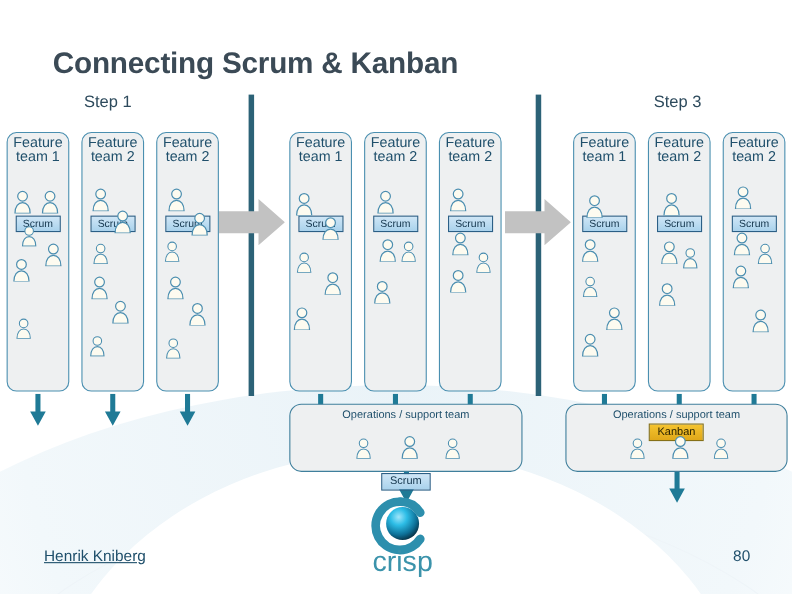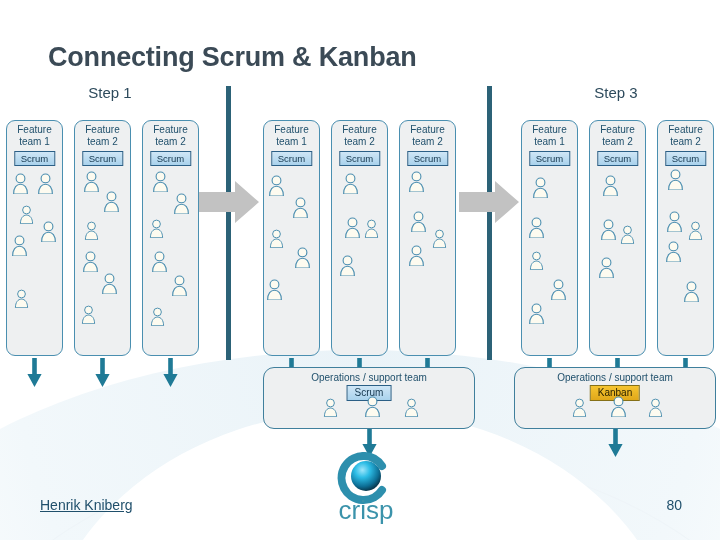--- a/index.html
+++ b/index.html
@@ -65,21 +65,21 @@
   }
 
   
   .step-label {
     position: absolute;
     font-size: 15px;
     color: #2d4a5c;
     text-align: center;
     white-space: nowrap;
   }
-  #step-label-1 { left: 12px;   top: 84px; width: 196px; }
+  #step-label-1 { left: 0px;   top: 84px; width: 196px; }
   #step-label-2 { left: 258px; top: 84px; width: 218px; }
   #step-label-3 { left: 512px; top: 84px; width: 208px; }
 
   
   .divider {
     position: absolute;
     width: 5px;
     background: #2c6277;
   }
   #divider-1 { left: 226px; top: 86px; height: 274px; }
@@ -104,40 +104,41 @@
     border-radius: 9px;
     background: #eef0f1;
     top: 120px;
   }
   .team-title {
     position: absolute;
     top: 3px;
     left: 0;
     width: 100%;
     text-align: center;
-    font-size: 10px;
+    font-size: 13px;
     line-height: 11.5px;
     color: #1f4f6b;
     white-space: pre-line;
   }
   .method-badge {
     position: absolute;
     top: 30px;
     left: 50%;
     transform: translateX(-50%);
     box-sizing: border-box;
     padding: 1px 6px;
     font-size: 9.5px;
     line-height: 11px;
     white-space: nowrap;
   }
   .badge-scrum {
     background: linear-gradient(to bottom, #cfe6f6 0%, #a9d2ec 100%);
     border: 1px solid #2b5f86;
     color: #14364d;
+    margin-top: 45px;
   }
   .badge-kanban {
     background: linear-gradient(to bottom, #f5c430 0%, #e0a81a 100%);
     border: 1px solid #857017;
     color: #2a2200;
   }
 
   
   .person {
     position: absolute;

